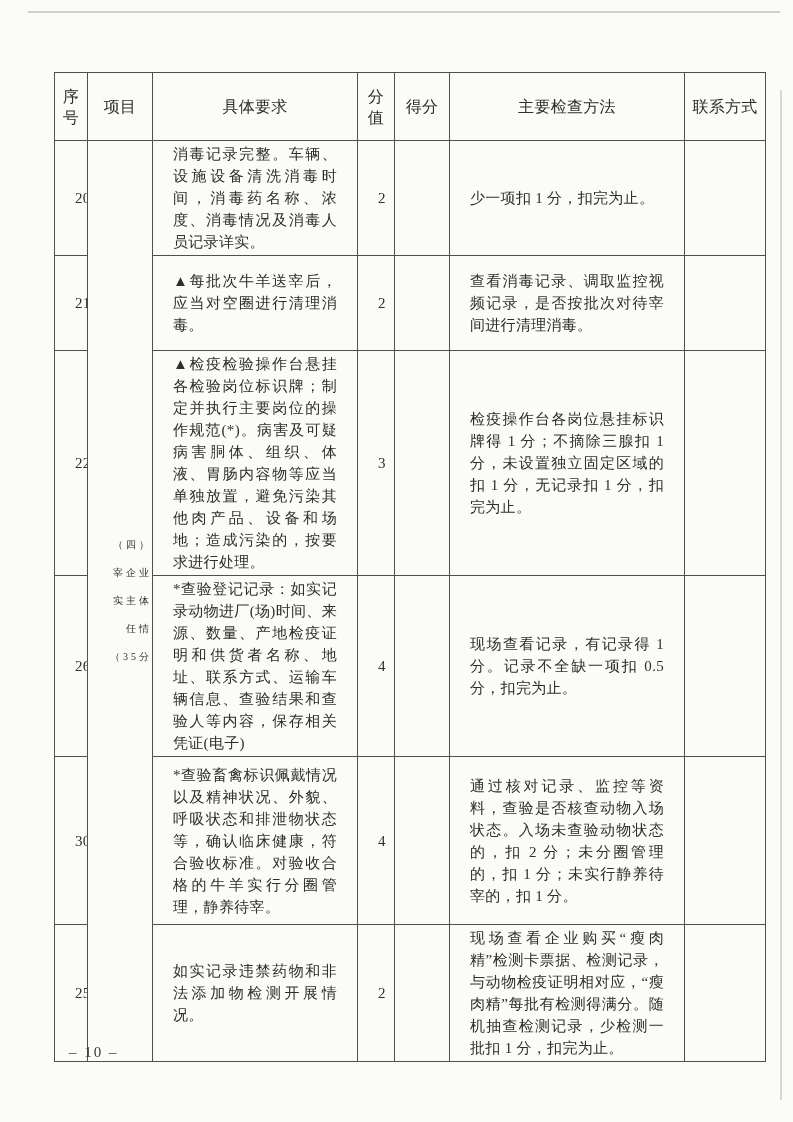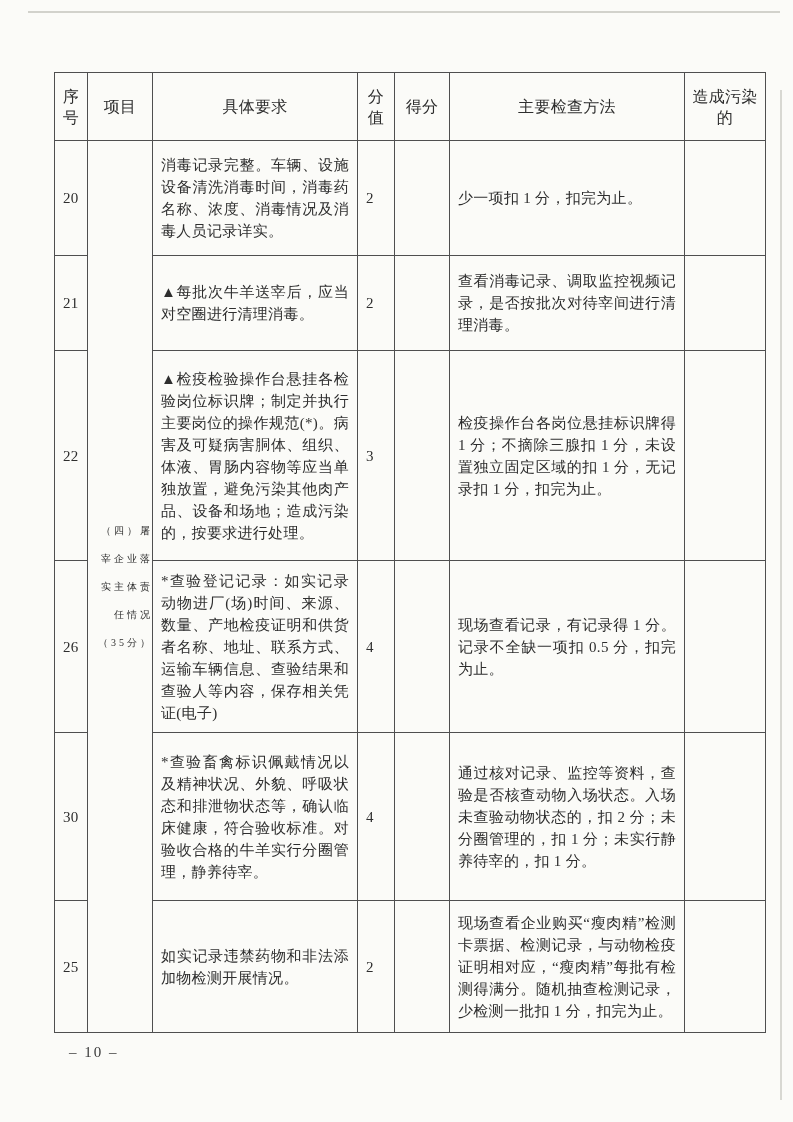--- a/index.html
+++ b/index.html
@@ -36,21 +36,21 @@
     border-collapse: collapse;
     table-layout: fixed;
   }
   table.inspection td, table.inspection th {
     border: 1px solid #4f4f4f;
     vertical-align: middle;
     font-weight: normal;
     font-size: 15px;
     line-height: 22px;
     letter-spacing: 0.3px;
-    padding: 2px 8px;
+    padding: 2px 20px;
     overflow: hidden;
   }
   table.inspection th {
     font-size: 16px;
     line-height: 21px;
     text-align: center;
     padding: 2px;
   }
   
   col.c-no     { width: 33px; }
@@ -129,21 +129,21 @@
     <th>
           <span class="vwrap">序号</span>
         </th>
     <th>项目</th>
     <th>具体要求</th>
     <th>
           <span class="vwrap">分值</span>
         </th>
     <th>得分</th>
     <th>主要检查方法</th>
-    <th>造成污染的</th>
+    <th>联系方式</th>
   </tr>
 
   <tr class="h-r20">
     <td class="num-cell">20</td>
     <td class="proj-cell" rowspan="6">
       <div class="proj-text">（四）屠宰企业落实主体责任情况（35分）</div>
     </td>
     <td class="req-cell">消毒记录完整。车辆、设施设备清洗消毒时间，消毒药名称、浓度、消毒情况及消毒人员记录详实。</td>
     <td class="num-cell">2</td>
     <td class="num-cell"></td>

